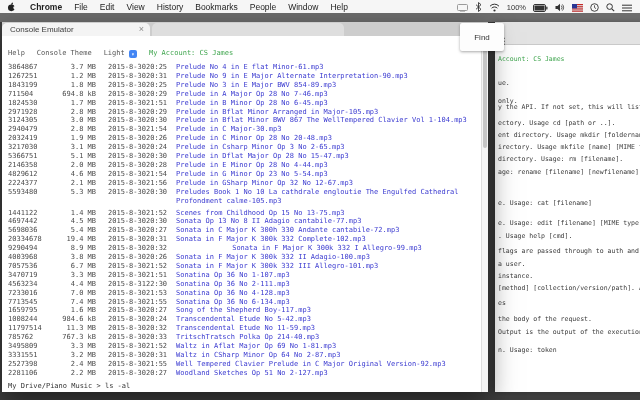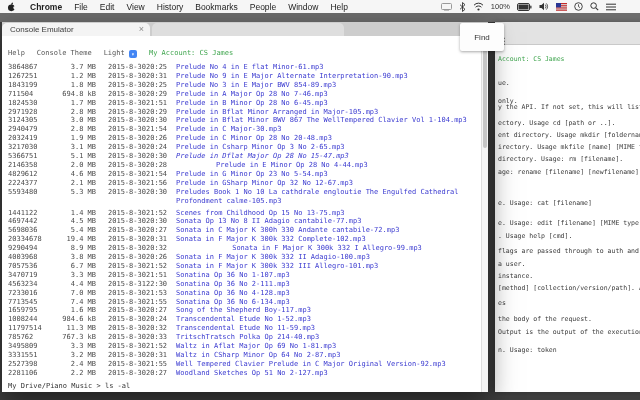--- a/index.html
+++ b/index.html
@@ -4,21 +4,21 @@
 <style>
   html,body{margin:0;padding:0}
   body{width:640px;height:400px;overflow:hidden;position:relative;
        background:#3f3f3f;font-family:"Liberation Sans",sans-serif;}
   
   .menubar{position:absolute;left:0;top:0;width:640px;height:13px;background:#f6f6f6;
            display:flex;align-items:center;font-size:8.5px;color:#1c1c1c;z-index:50;}
   .menubar .apple{margin:0 8px 0 7px;display:flex;align-items:center}
   .menu-item{padding:0 6px;white-space:nowrap}
   .menu-item.first{font-weight:bold}
-  .mb-right{margin-left:auto;display:flex;align-items:center;gap:7px;padding-right:24px}
+  .mb-right{margin-left:auto;display:flex;align-items:flex-end;gap:7px;padding-right:8px}
   .mb-right .st-icon{display:flex;align-items:center}
   .battery-label{font-size:7.5px;color:#333}
   
   .desktop-top{position:absolute;left:0;top:13px;width:640px;height:9px;background:#6e6e6e}
   
   .bg-window{position:absolute;left:488px;top:22px;width:152px;height:370px;background:#ffffff;
              box-shadow:-2px 0 6px rgba(0,0,0,.25);margin-left:7px;}
   .bg-toolbar{position:absolute;left:0;top:0;width:100%;height:22px;background:#e3e3e3;
               border-bottom:1px solid #c9c9c9}
   .bg-account{position:absolute;left:3px;top:33px;font-family:"DejaVu Sans Mono",monospace;
@@ -267,28 +267,28 @@
           <span class="c-size">3.1 MB</span>
           <span class="c-date">2015-8-30</span>
           <span class="c-time">20:24</span>
           <span class="c-name" style="color: rgb(58, 58, 208);">Prelude in Csharp Minor Op 3 No 2-65.mp3</span>
         </div>
         <div class="file-row">
           <span class="c-id">5366751</span>
           <span class="c-size">5.1 MB</span>
           <span class="c-date">2015-8-30</span>
           <span class="c-time">20:30</span>
-          <span class="c-name" style="color: rgb(58, 58, 208); font-style: italic;">Prelude in Dflat Major Op 28 No 15-47.mp3</span>
+          <span class="c-name" style="color: rgb(58, 58, 208);">Prelude in Dflat Major Op 28 No 15-47.mp3</span>
         </div>
         <div class="file-row">
           <span class="c-id">2146358</span>
           <span class="c-size">2.0 MB</span>
           <span class="c-date">2015-8-30</span>
           <span class="c-time">20:28</span>
-          <span class="c-name" style="color: rgb(58, 58, 208); margin-left: 40px;">Prelude in E Minor Op 28 No 4-44.mp3</span>
+          <span class="c-name" style="color: rgb(58, 58, 208);">Prelude in E Minor Op 28 No 4-44.mp3</span>
         </div>
         <div class="file-row">
           <span class="c-id">4829612</span>
           <span class="c-size">4.6 MB</span>
           <span class="c-date">2015-8-30</span>
           <span class="c-time">21:54</span>
           <span class="c-name" style="color: rgb(58, 58, 208);">Prelude in G Minor Op 23 No 5-54.mp3</span>
         </div>
         <div class="file-row">
           <span class="c-id">2224377</span>
@@ -386,21 +386,21 @@
           <span class="c-size">1.6 MB</span>
           <span class="c-date">2015-8-30</span>
           <span class="c-time">20:27</span>
           <span class="c-name" style="color: rgb(58, 58, 208);">Song of the Shepherd Boy-117.mp3</span>
         </div>
         <div class="file-row">
           <span class="c-id">1008244</span>
           <span class="c-size">984.6 kB</span>
           <span class="c-date">2015-8-30</span>
           <span class="c-time">20:24</span>
-          <span class="c-name" style="color: rgb(58, 58, 208);">Transcendental Etude No 1-52.mp3</span>
+          <span class="c-name" style="color: rgb(58, 58, 208);">Transcendental Etude No 5-42.mp3</span>
         </div>
         <div class="file-row">
           <span class="c-id">11797514</span>
           <span class="c-size">11.3 MB</span>
           <span class="c-date">2015-8-30</span>
           <span class="c-time">20:32</span>
           <span class="c-name" style="color: rgb(58, 58, 208);">Transcendental Etude No 11-59.mp3</span>
         </div>
         <div class="file-row">
           <span class="c-id">785762</span>

